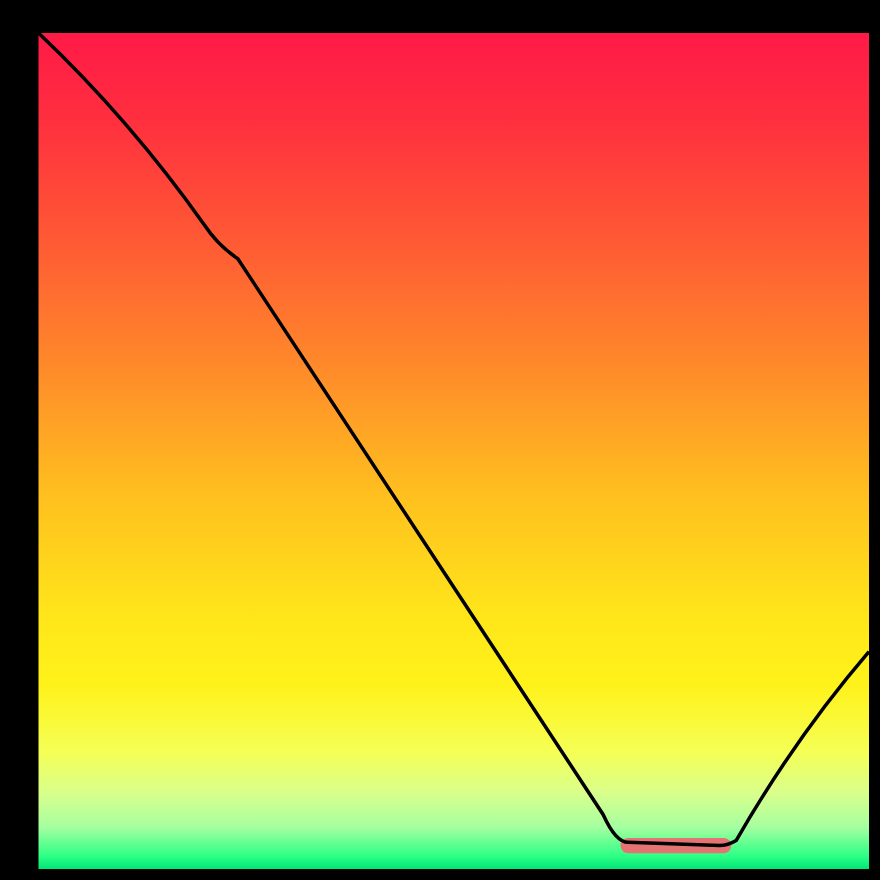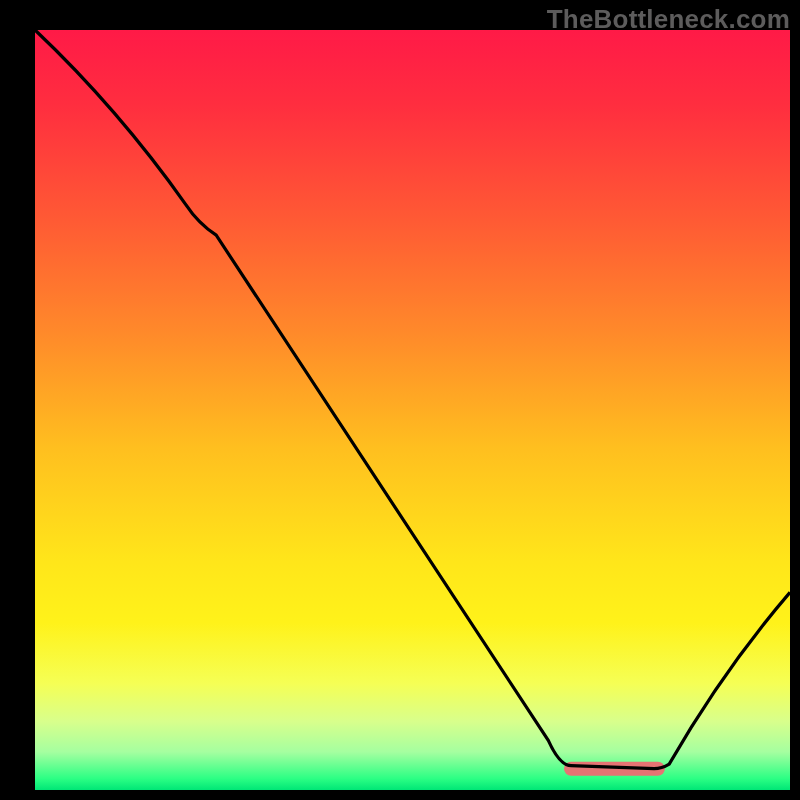--- a/index.html
+++ b/index.html
@@ -33,21 +33,20 @@
     top: 0;
     width: 800px;
     height: 800px;
     display: block;
   }
 </style>
 </head>
 <body>
 
 <div class="page">
-  <div class="watermark">TheBottleneck.com</div>
 
   <svg class="plot" viewBox="0 0 800 800">
     <defs>
       <linearGradient id="bg-grad" x1="0" y1="0" x2="0" y2="1">
           <stop offset="0%" stop-color="#ff1a47"></stop>
           <stop offset="10%" stop-color="#ff2e3f"></stop>
           <stop offset="25%" stop-color="#ff5a34"></stop>
           <stop offset="40%" stop-color="#ff8a2a"></stop>
           <stop offset="55.00000000000001%" stop-color="#ffbf1f"></stop>
           <stop offset="70%" stop-color="#ffe61a"></stop>

